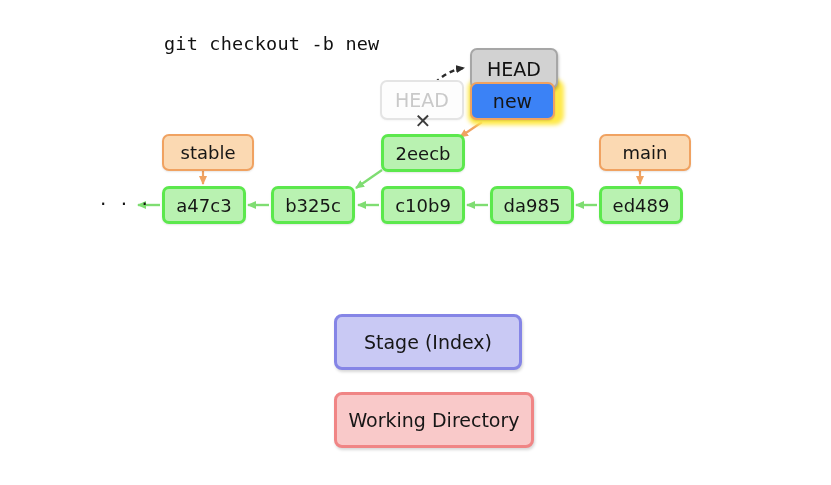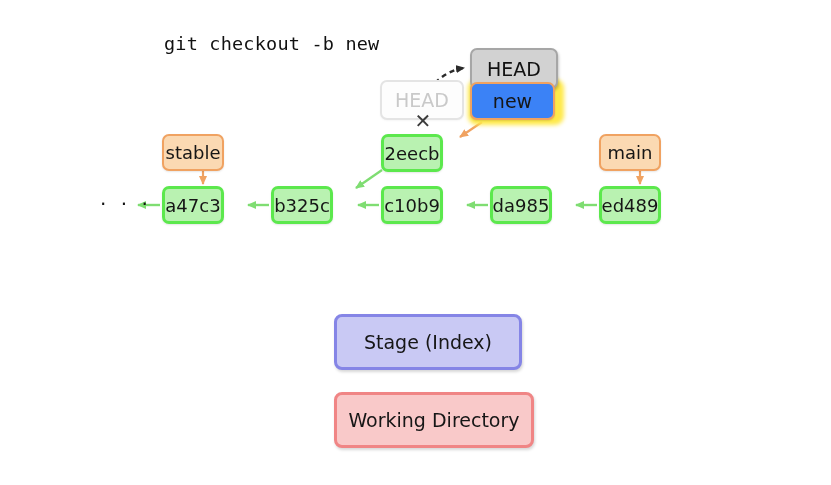--- a/index.html
+++ b/index.html
@@ -43,31 +43,31 @@
     position: absolute;
     box-sizing: border-box;
     display: flex;
     align-items: center;
     justify-content: center;
     border-radius: 7px;
     white-space: nowrap;
   }
 
   .commit {
-    width: 62px;
+    width: 84px;
     height: 38px;
     background: #b9f2b1;
     border: 3px solid #5ce84d;
     font-size: 18px;
     color: #161616;
     box-shadow: 0 1px 2px rgba(0,0,0,0.10);
   }
 
   .branch-label {
-    width: 62px;
+    width: 92px;
     height: 37px;
     background: #fbd9b2;
     border: 2.5px solid #f0a261;
     font-size: 18px;
     color: #161616;
     box-shadow: 0 1px 2px rgba(0,0,0,0.10);
   }
 
   .head-old {
     left: 368px;

